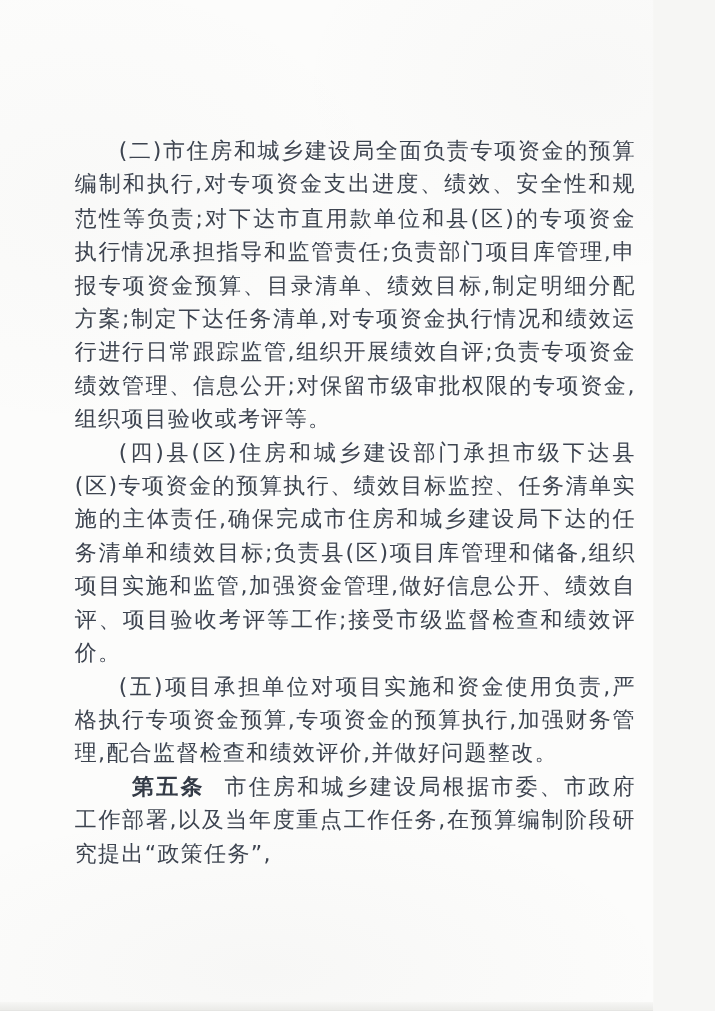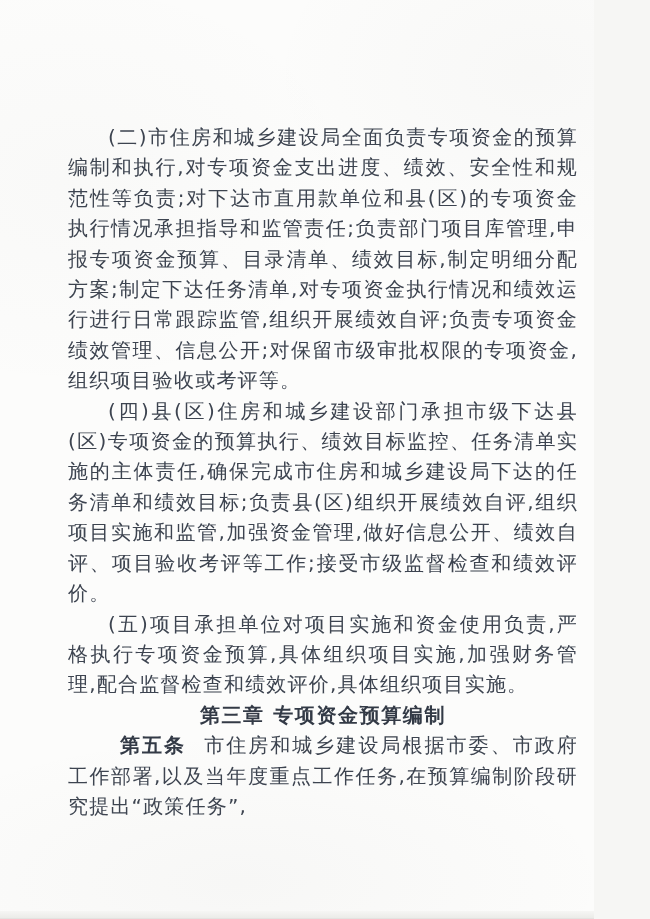--- a/index.html
+++ b/index.html
@@ -64,19 +64,18 @@
     background: linear-gradient(#f6f6f4, #ebebe8);
     border-bottom: 1px solid #e3e3e0;
   }
 </style>
 </head>
 <body>
 
 <div class="page">
   <div class="text-block">
     <p>(二)市住房和城乡建设局全面负责专项资金的预算编制和执行,对专项资金支出进度、绩效、安全性和规范性等负责;对下达市直用款单位和县(区)的专项资金执行情况承担指导和监管责任;负责部门项目库管理,申报专项资金预算、目录清单、绩效目标,制定明细分配方案;制定下达任务清单,对专项资金执行情况和绩效运行进行日常跟踪监管,组织开展绩效自评;负责专项资金绩效管理、信息公开;对保留市级审批权限的专项资金,组织项目验收或考评等。</p>
-    <p>(四)县(区)住房和城乡建设部门承担市级下达县(区)专项资金的预算执行、绩效目标监控、任务清单实施的主体责任,确保完成市住房和城乡建设局下达的任务清单和绩效目标;负责县(区)组织开展绩效自评,组织项目实施和监管,加强资金管理,做好信息公开、绩效自评、项目验收考评等工作;接受市级监督检查和绩效评价。</p>
-    <p>(五)项目承担单位对项目实施和资金使用负责,严格执行专项资金预算,具体组织项目实施,加强财务管理,配合监督检查和绩效评价,具体组织项目实施。</p>
-    <p class="chapter-heading">第三章 专项资金预算编制</p>
+    <p>(四)县(区)住房和城乡建设部门承担市级下达县(区)专项资金的预算执行、绩效目标监控、任务清单实施的主体责任,确保完成市住房和城乡建设局下达的任务清单和绩效目标;负责县(区)项目库管理和储备,组织项目实施和监管,加强资金管理,做好信息公开、绩效自评、项目验收考评等工作;接受市级监督检查和绩效评价。</p>
+    <p>(五)项目承担单位对项目实施和资金使用负责,严格执行专项资金预算,专项资金的预算执行,加强财务管理,配合监督检查和绩效评价,并做好问题整改。</p>
     <p><span class="article-label">第五条</span><span>市住房和城乡建设局根据市委、市政府工作部署,以及当年度重点工作任务,在预算编制阶段研究提出“政策任务”,</span></p>
   </div>
   <div class="page-bottom-edge"></div>
 </div>
 
 </body></html>

